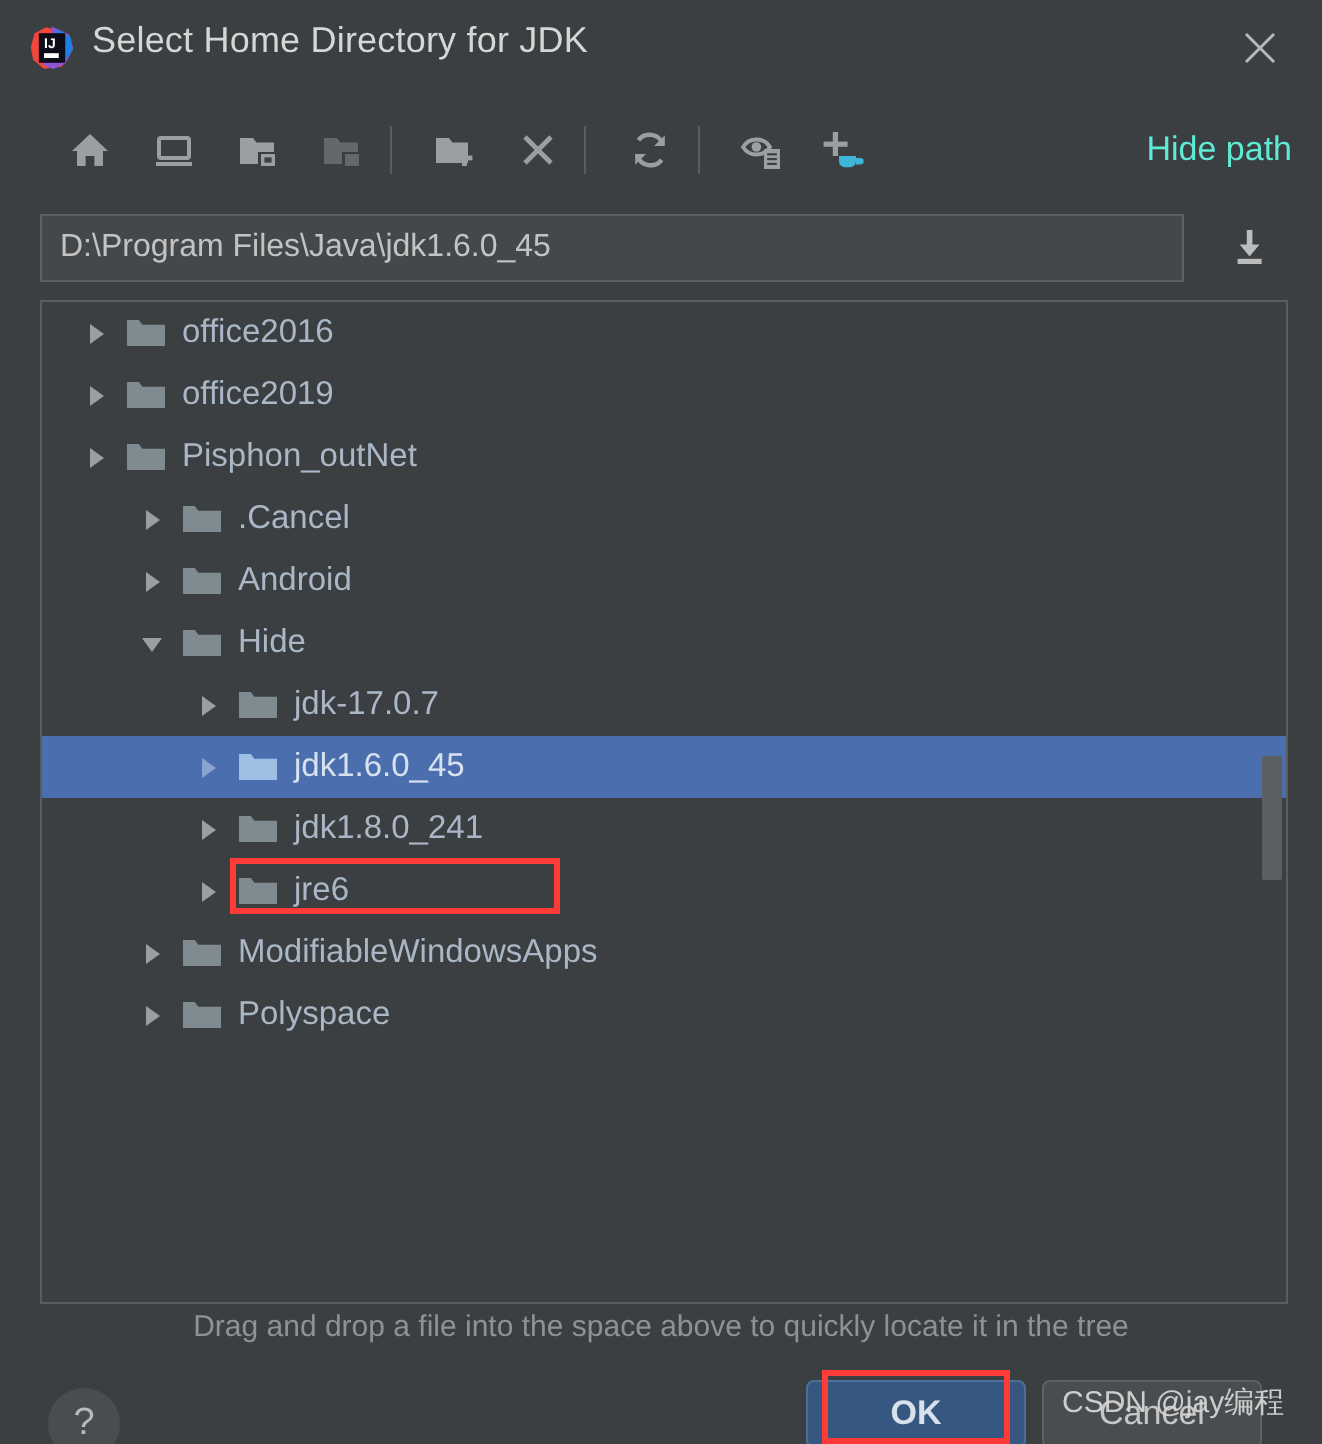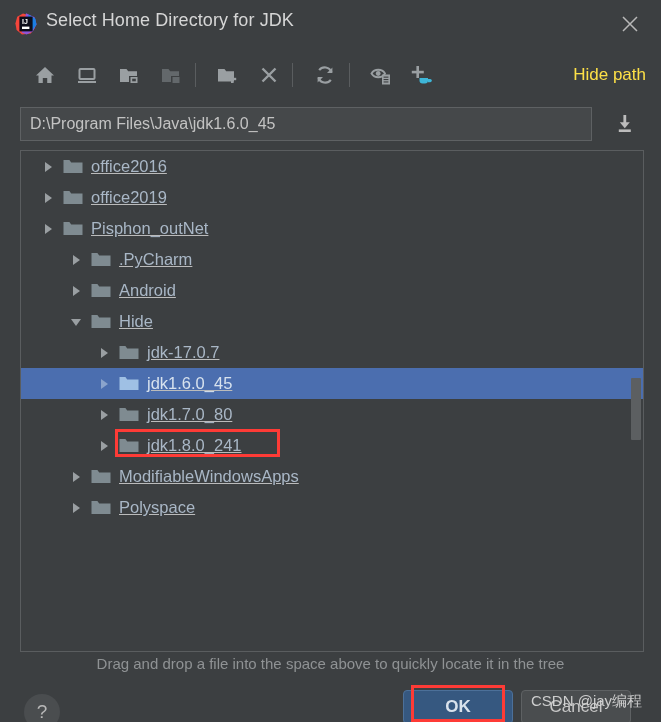--- a/index.html
+++ b/index.html
@@ -75,21 +75,21 @@
   .tb-sep {
     position: absolute;
     top: 11px;
     width: 1px; height: 24px;
     background: #5a5d5f;
   }
   .hide-path {
     position: absolute;
     right: 15px; top: 13px;
     font-size: 17px;
-    color: #fde047;
+    color: #5eead4;
     cursor: pointer;
     white-space: nowrap;
   }
 
   
   .path-row {
     position: absolute;
     left: 0; top: 103px;
     width: 552px; height: 42px;
   }
@@ -131,21 +131,20 @@
     left: 0; top: 0;
     width: 622px;
   }
   .tree-row {
     position: relative;
     height: 31px;
     display: flex;
     align-items: center;
     white-space: nowrap;
     cursor: pointer;
-    text-decoration: underline;
   }
   .tree-row.selected { background: #4b6eaf; }
   .tw {
     width: 14px; height: 14px;
     flex: 0 0 auto;
     display: flex;
     align-items: center;
     justify-content: center;
     cursor: pointer;
   }
@@ -426,21 +425,21 @@
           <div class="tw">
             <svg width="12" height="12" viewBox="0 0 12 12">
               <path d="M3 1 L10 6 L3 11 Z" fill="#9a9fa2"></path>
             </svg>
           </div>
           <div class="folder-ico">
             <svg width="20" height="17" viewBox="0 0 20 17">
               <path d="M0.5 2 L6.4 2 L8.2 4.4 L19.5 4.4 L19.5 15 L0.5 15 Z" fill="#7f8b91"></path>
             </svg>
           </div>
-          <div class="node-label">.PyCharm</div>
+          <div class="node-label">.Cancel</div>
         </div>
         <div class="tree-row">
           <div style="flex: 0 0 auto; width: 48px; height: 1px;"></div>
           <div class="tw">
             <svg width="12" height="12" viewBox="0 0 12 12">
               <path d="M3 1 L10 6 L3 11 Z" fill="#9a9fa2"></path>
             </svg>
           </div>
           <div class="folder-ico">
             <svg width="20" height="17" viewBox="0 0 20 17">
@@ -496,35 +495,35 @@
           <div class="tw">
             <svg width="12" height="12" viewBox="0 0 12 12">
               <path d="M3 1 L10 6 L3 11 Z" fill="#9a9fa2"></path>
             </svg>
           </div>
           <div class="folder-ico">
             <svg width="20" height="17" viewBox="0 0 20 17">
               <path d="M0.5 2 L6.4 2 L8.2 4.4 L19.5 4.4 L19.5 15 L0.5 15 Z" fill="#7f8b91"></path>
             </svg>
           </div>
-          <div class="node-label">jdk1.7.0_80</div>
+          <div class="node-label">jdk1.8.0_241</div>
         </div>
         <div class="tree-row">
           <div style="flex: 0 0 auto; width: 76px; height: 1px;"></div>
           <div class="tw">
             <svg width="12" height="12" viewBox="0 0 12 12">
               <path d="M3 1 L10 6 L3 11 Z" fill="#9a9fa2"></path>
             </svg>
           </div>
           <div class="folder-ico">
             <svg width="20" height="17" viewBox="0 0 20 17">
               <path d="M0.5 2 L6.4 2 L8.2 4.4 L19.5 4.4 L19.5 15 L0.5 15 Z" fill="#7f8b91"></path>
             </svg>
           </div>
-          <div class="node-label">jdk1.8.0_241</div>
+          <div class="node-label">jre6</div>
         </div>
         <div class="tree-row">
           <div style="flex: 0 0 auto; width: 48px; height: 1px;"></div>
           <div class="tw">
             <svg width="12" height="12" viewBox="0 0 12 12">
               <path d="M3 1 L10 6 L3 11 Z" fill="#9a9fa2"></path>
             </svg>
           </div>
           <div class="folder-ico">
             <svg width="20" height="17" viewBox="0 0 20 17">

